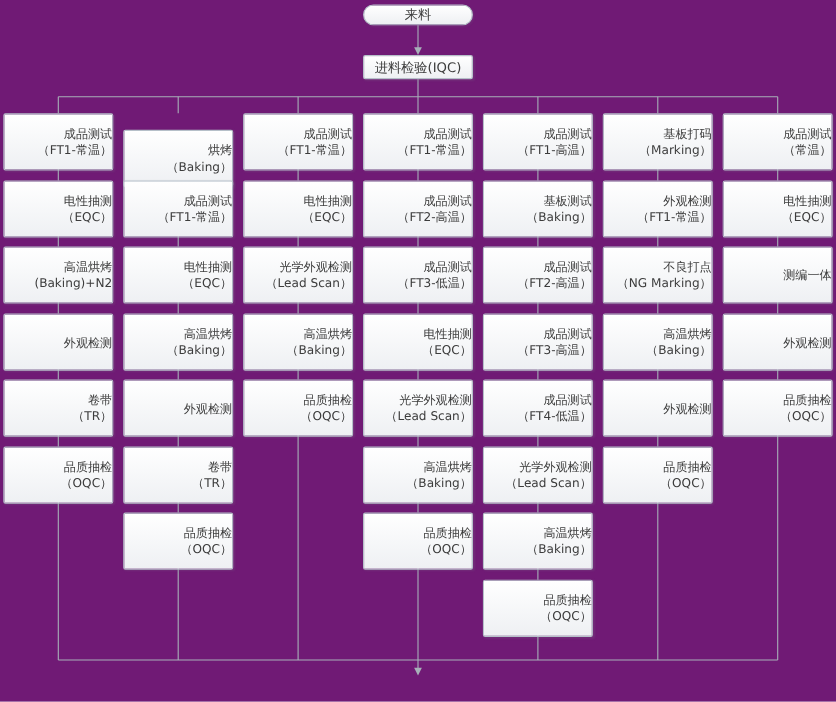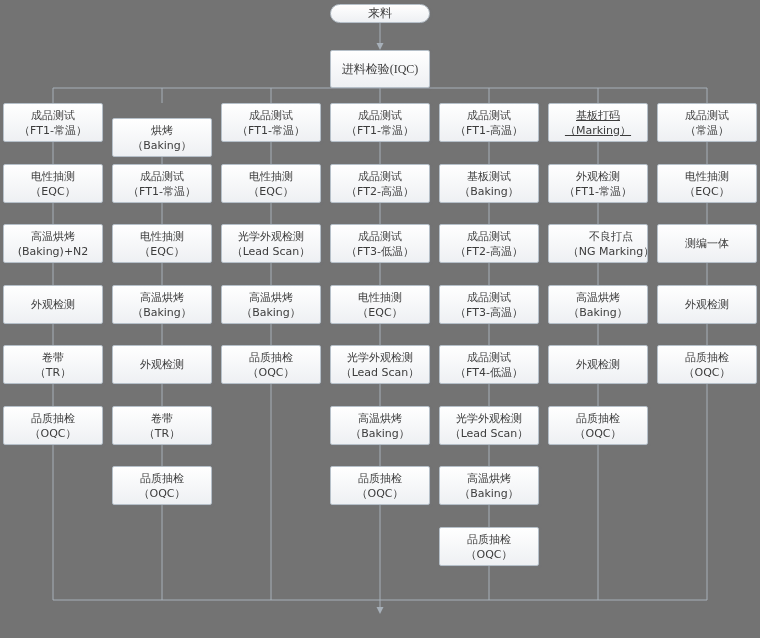--- a/index.html
+++ b/index.html
@@ -2,40 +2,40 @@
 <html style="--border: #b6c0c9; --text: #3c3c3c;"><head>
 <meta charset="utf-8">
 <style>
   * { box-sizing: border-box; }
   html, body { margin: 0; padding: 0; background: #ffffff; }
   body { font-family: "DejaVu Sans", "Liberation Sans", sans-serif; }
   #canvas {
     position: relative;
     width: 760px;
     height: 638px;
-    background: #737373;
+    background: #701a75;
     overflow: hidden;
   }
   #wires {
     position: absolute;
     left: 0; top: 0;
     width: 760px; height: 638px;
     pointer-events: none;
   }
   .box {
     position: absolute;
     width: 100px;
-    height: 39px;
+    height: 52px;
     border: 1px solid var(--border, #b6c0c9);
     border-radius: 2px;
     background: linear-gradient(#ffffff, #eef0f3);
     box-shadow: 1px 1px 2px rgba(120,130,140,0.18);
     display: flex;
     flex-direction: column;
-    align-items: center;
+    align-items: flex-end;
     justify-content: center;
     text-align: center;
     font-size: 11px;
     line-height: 15px;
     color: var(--text, #3c3c3c);
     white-space: nowrap;
   }
   .terminal {
     position: absolute;
     width: 100px;
@@ -43,21 +43,21 @@
     background: linear-gradient(#ffffff, #eef0f3);
     box-shadow: 1px 1px 2px rgba(120,130,140,0.18);
     display: flex;
     align-items: center;
     justify-content: center;
     font-size: 12px;
     color: var(--text, #3c3c3c);
     white-space: nowrap;
   }
   #start-node { left: 330px; top: 4px;   height: 19px; border-radius: 10px; }
-  #iqc-node   { left: 330px; top: 50px;  height: 38px; border-radius: 2px; font-family: Liberation Serif, serif;  }
+  #iqc-node   { left: 330px; top: 50px;  height: 22px; border-radius: 2px;  }
   #end-node   { left: 330px; top: 642px; height: 19px; border-radius: 10px; }
 </style>
 </head>
 <body>
 
 <div id="canvas">
   <svg id="wires" width="760" height="638" xmlns="http://www.w3.org/2000/svg">
       <line x1="380" y1="23" x2="380" y2="44" stroke="#a7b0b9" stroke-width="1"></line>
       <polygon points="380,50 376.5,43 383.5,43" fill="#a7b0b9"></polygon>
       <line x1="380" y1="72" x2="380" y2="88" stroke="#a7b0b9" stroke-width="1"></line>
@@ -243,21 +243,21 @@
         <div>（Lead Scan）</div>
       </div>
       <div class="box" style="left: 439px; top: 466px;">
         <div>高温烘烤</div>
         <div>（Baking）</div>
       </div>
       <div class="box" style="left: 439px; top: 527px;">
         <div>品质抽检</div>
         <div>（OQC）</div>
       </div>
-      <div class="box" style="left: 548px; top: 103px; text-decoration: underline;">
+      <div class="box" style="left: 548px; top: 103px;">
         <div>基板打码</div>
         <div>（Marking）</div>
       </div>
       <div class="box" style="left: 548px; top: 164px;">
         <div>外观检测</div>
         <div>（FT1-常温）</div>
       </div>
       <div class="box" style="left: 548px; top: 224px; padding-left: 26px;">
         <div>不良打点</div>
         <div>（NG Marking）</div>

